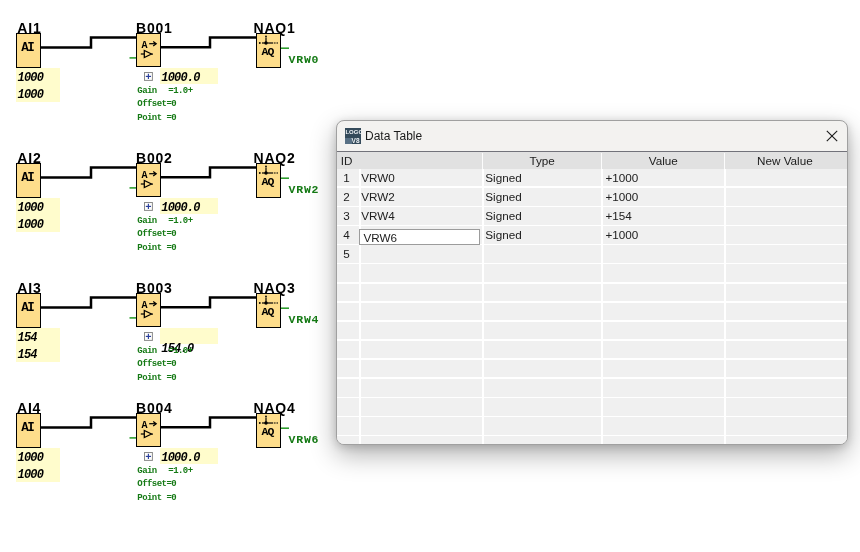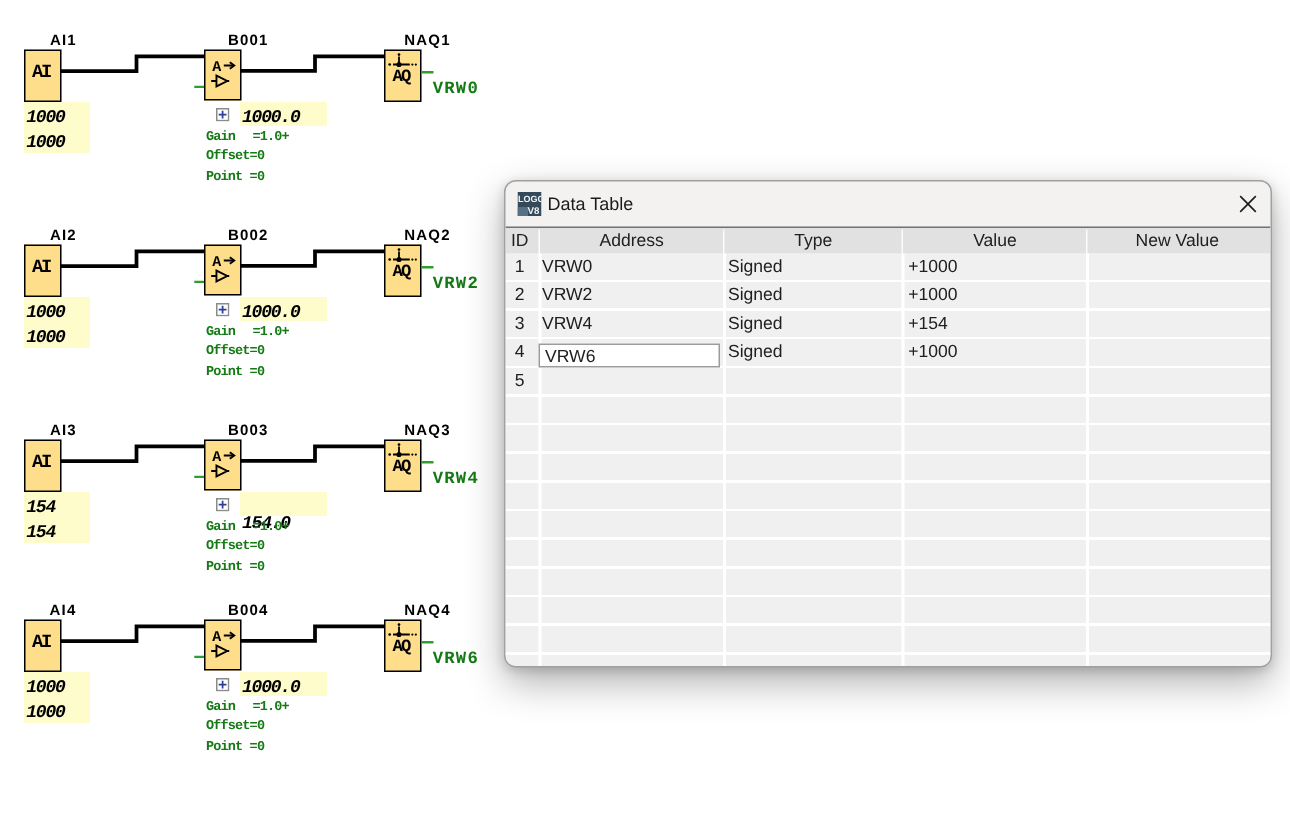--- a/index.html
+++ b/index.html
@@ -1,21 +1,21 @@
 <!DOCTYPE html>
 <html><head><meta charset="utf-8">
 <style>
 * { margin:0; padding:0; box-sizing:border-box; }
 svg { display:block; }
 html,body { width:860px; height:552px; background:#fff; overflow:hidden;
   font-family:"Liberation Sans", sans-serif; }
 .grp { position:absolute; left:0; width:335px; height:120px; }
 .grp > div, .grp > svg { position:absolute; }
 .ov { left:0; top:0; }
-.lbl { top:-10.5px; font-size:10px; font-weight:bold; letter-spacing:0.8px; color:#000; line-height:10px; white-space:nowrap;margin-left:16px; }
+.lbl { top:-10.5px; font-size:14px; font-weight:bold; letter-spacing:0.8px; color:#000; line-height:10px; white-space:nowrap; }
 .bx { top:0; border:1.7px solid #000; }
 .bt { position:absolute; font-family:"Liberation Mono",monospace; font-weight:bold; font-size:11.5px; letter-spacing:-1.1px; color:#000; line-height:11.5px; white-space:nowrap; }
 .hl { background:#fffccc; }
 .mv { font-family:"Liberation Mono",monospace; font-weight:bold; font-size:12px; letter-spacing:-0.8px; line-height:12px; color:#000; white-space:nowrap;font-style:italic; }
 .pg { font-family:"Liberation Mono",monospace; font-weight:bold; font-size:9px; letter-spacing:-0.55px; line-height:9px; color:#157a15; white-space:nowrap; }
 .vrw { font-family:"Liberation Mono",monospace; font-weight:bold; font-size:11.5px; letter-spacing:0.8px; line-height:11.5px; color:#157a15; white-space:nowrap; }
 .win { position:absolute; left:335.5px; top:120px; width:512.5px; height:325px;
   background:#f3f2f0; border:1px solid #a0a0a0; border-radius:8px; overflow:hidden;
   box-shadow:0 10px 26px rgba(0,0,0,0.30), 0 2px 8px rgba(0,0,0,0.16); }
 .tbar { position:absolute; left:0; top:0; width:100%; height:30px; }
@@ -265,21 +265,20 @@
 <div class="title">Data Table</div>
 <div style="position:absolute;left:489.8px;top:9.2px">
         <svg width="12" height="12" viewBox="0 0 12 12">
 <line x1="0.8" y1="0.8" x2="11.2" y2="11.2" stroke="#1a1a1a" stroke-width="1.1"></line>
 <line x1="11.2" y1="0.8" x2="0.8" y2="11.2" stroke="#1a1a1a" stroke-width="1.1"></line>
 </svg>
       </div>
 </div>
 <div class="hdr">
 <div class="hc" style="left:0px;width:20px">ID</div>
-<div class="hc" style="left:22.6px;width:123.1px">Address</div>
 <div class="hc" style="left:264.7px;width:123.19999999999999px">Value</div>
 <div class="hc" style="left:145.7px;width:119.0px">Type</div>
 <div class="hc" style="left:387.9px;width:120px">New Value</div>
 </div>
 <div class="body">
 <div class="vl" style="left:22.6px"></div>
 <div class="vl" style="left:145.7px"></div>
 <div class="vl" style="left:264.7px"></div>
 <div class="vl" style="left:387.9px"></div>
 </div>

